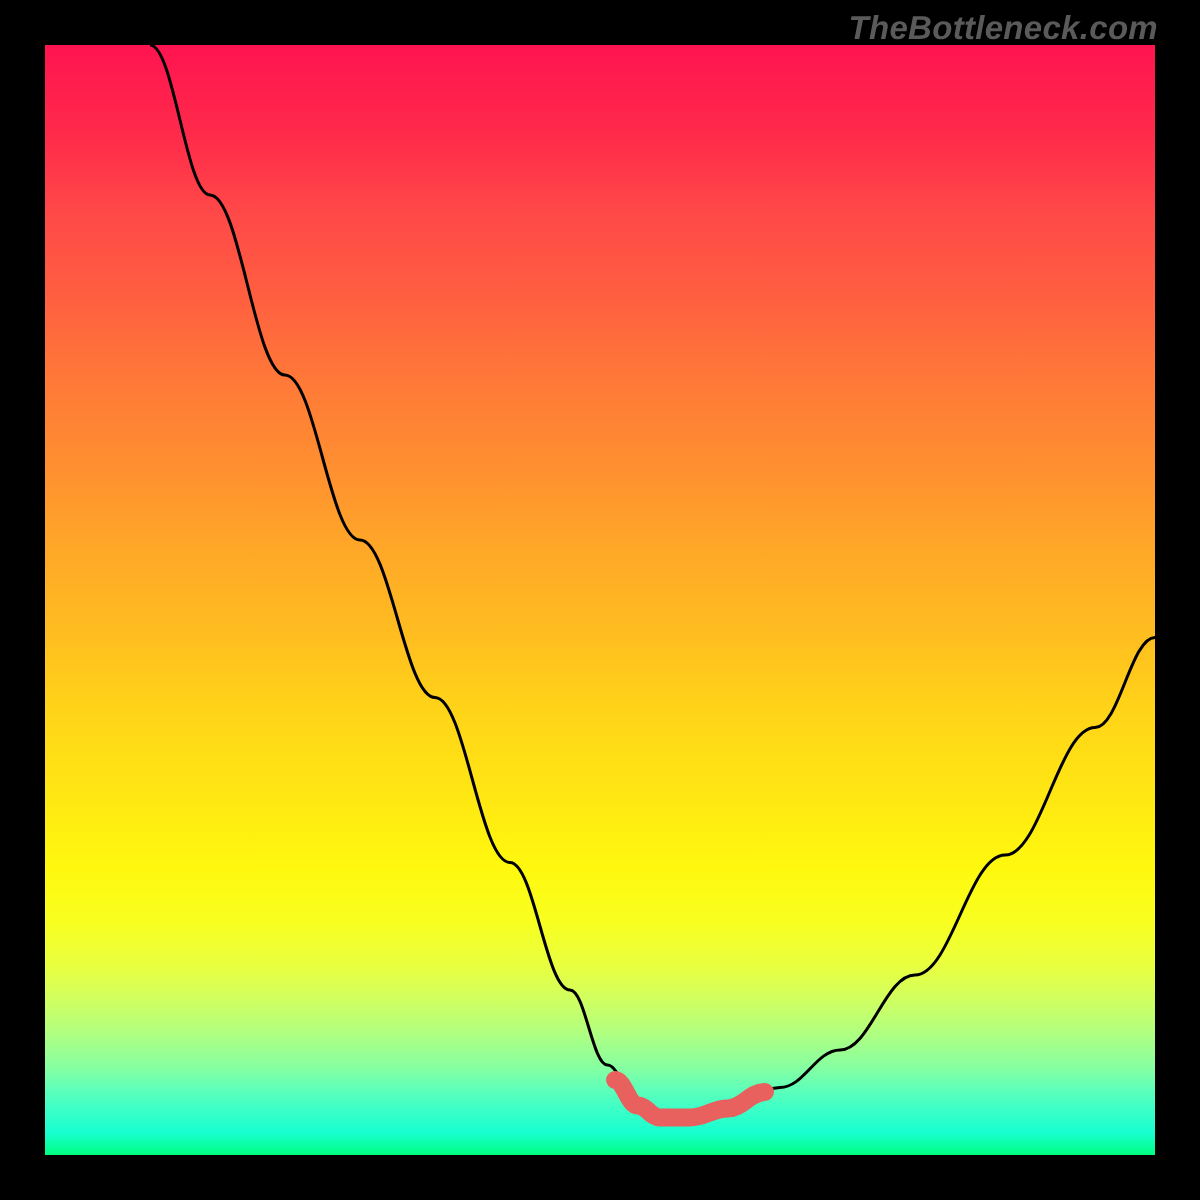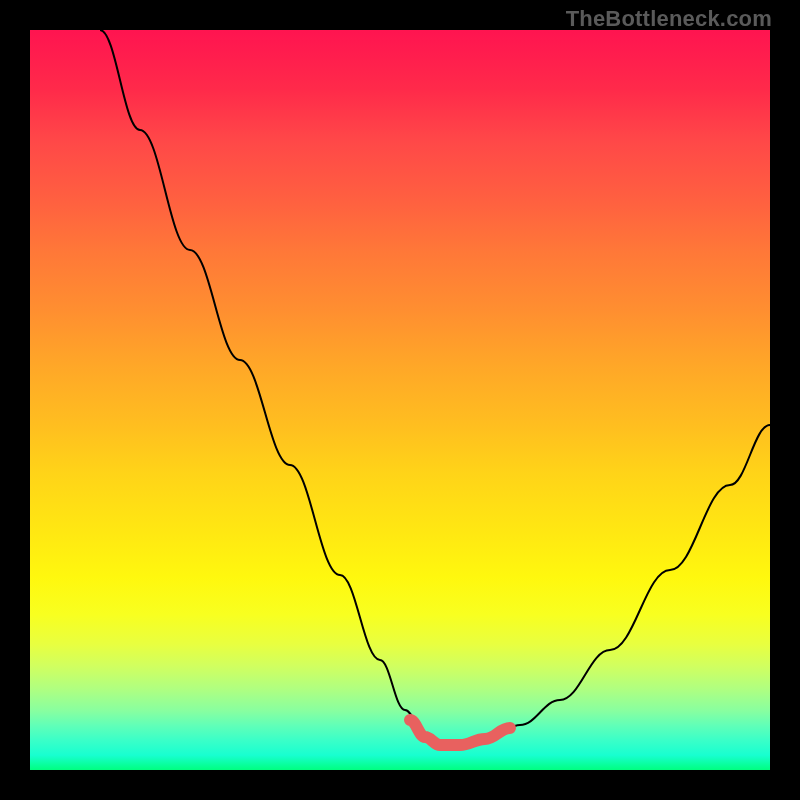--- a/index.html
+++ b/index.html
@@ -2,20 +2,21 @@
 <html><head>
 <meta charset="utf-8">
 <style>
   * { margin: 0; padding: 0; box-sizing: border-box; }
   html, body { width: 800px; height: 800px; overflow: hidden; background: #000; }
   .chart-container {
     position: relative;
     width: 800px;
     height: 800px;
     background: #000;
+    font-style: italic;
   }
   .plot-area {
     position: absolute;
     left: 30px;
     top: 30px;
     width: 740px;
     height: 740px;
     background: linear-gradient(to bottom,
       #ff1450 0%,
       #ff2a4a 8%,

